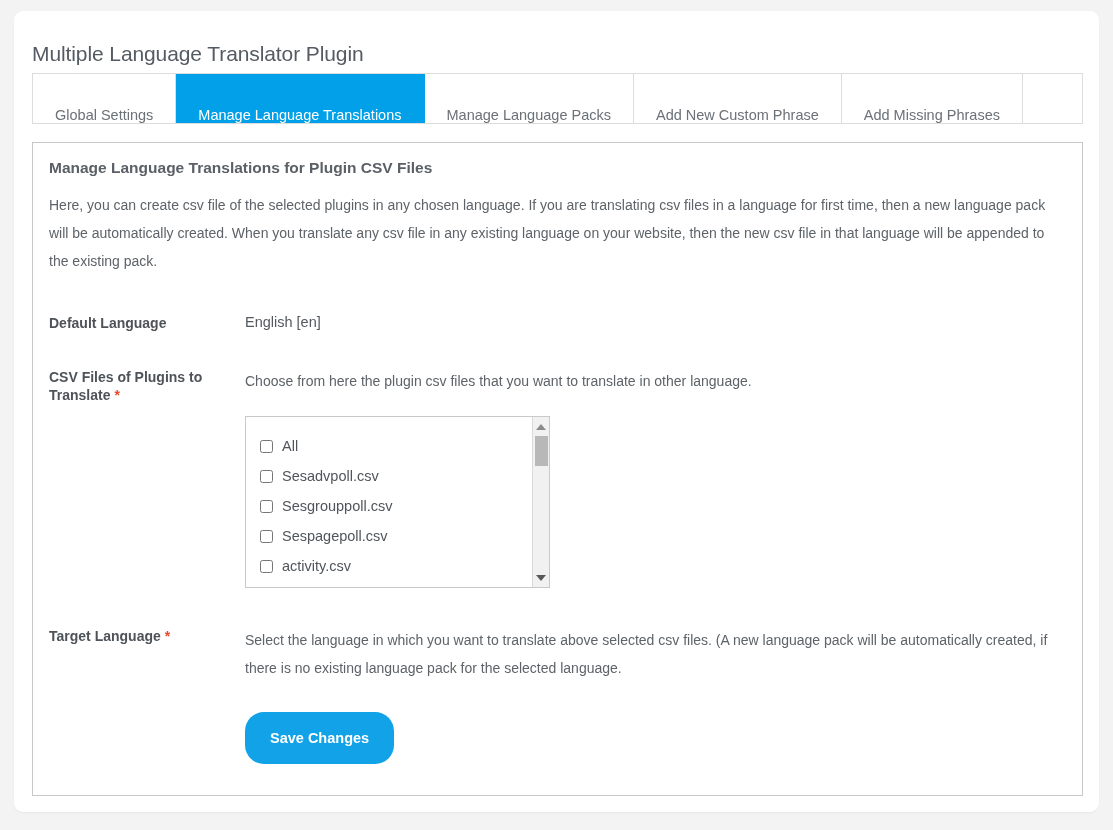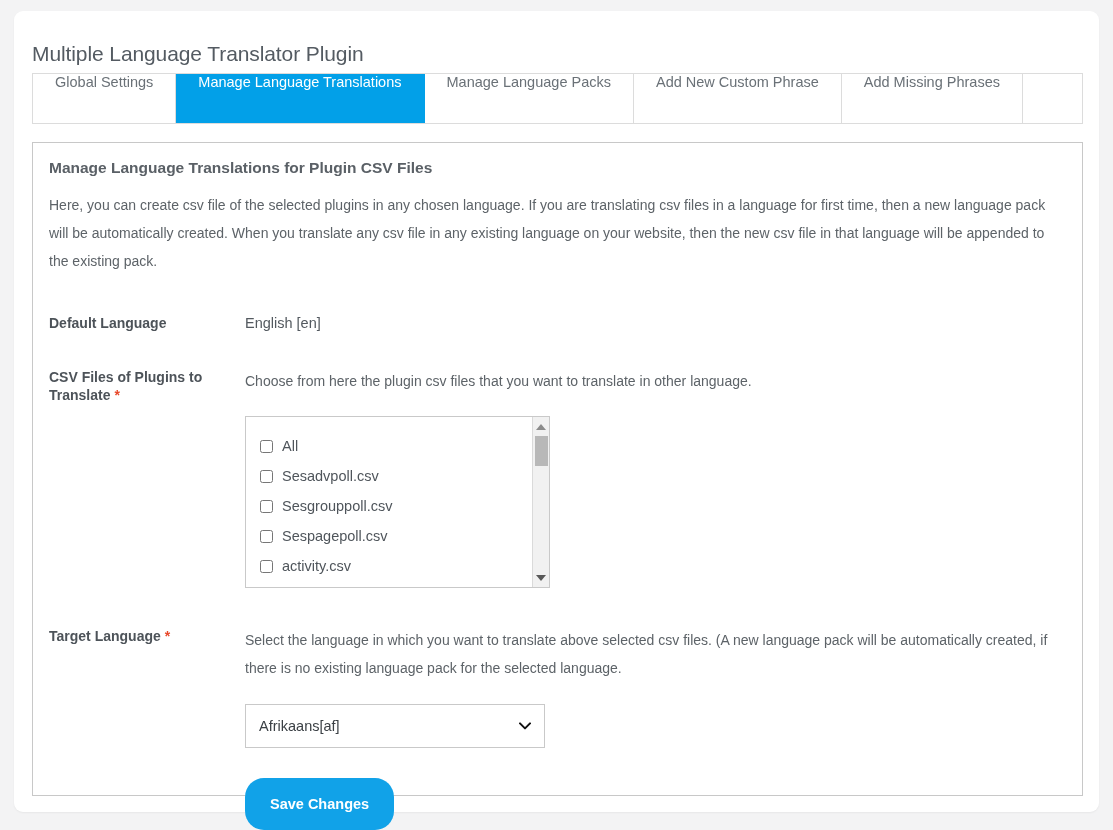--- a/index.html
+++ b/index.html
@@ -53,21 +53,21 @@
     top: 62px;
     width: 1051px;
     height: 51px;
     display: flex;
     align-items: stretch;
     border: 1px solid #dcdcdc;
     background: #ffffff;
   }
   .tab {
     display: flex;
-    align-items: flex-start;
+    align-items: flex-end;
     justify-content: center;
     padding: 0 22px;
     font-size: 14.5px;
     color: #6a7177;
     border-right: 1px solid #dcdcdc;
     background: #ffffff;
     cursor: pointer;
     white-space: nowrap;
     user-select: none;
   }
@@ -110,21 +110,21 @@
     line-height: 28px;
     margin: 0;
     max-width: 1013px;
   }
 
   
   .form-row {
     display: flex;
     align-items: flex-start;
   }
-  .row-default-lang { margin-top: 38px; align-items: center; }
+  .row-default-lang { margin-top: 38px; }
   .row-csv         { margin-top: 35px; }
   .row-target      { margin-top: 38px; }
 
   .field-label {
     width: 196px;
     flex: 0 0 196px;
     font-size: 14px;
     font-weight: bold;
     color: #4d5359;
     line-height: 18px;
@@ -363,30 +363,20 @@
         </div>
 
         <div class="form-row row-target">
           <div class="field-label">
             <span>Target Language</span>
             <span class="req">*</span>
           </div>
           <div class="field-body">
             <p class="field-help">Select the language in which you want to translate above selected csv files. (A new language pack will be automatically created, if there is no existing language pack for the selected language.</p>
 
-            <div class="select-wrap">
-              <select class="select-box">
-                <option>Afrikaans[af]</option>
-              </select>
-              <span class="select-chevron">
-                <svg width="12" height="8" viewBox="0 0 12 8">
-                  <path d="M1 1.4 L6 6.4 L11 1.4" fill="none" stroke="#111111" stroke-width="2" stroke-linecap="round" stroke-linejoin="round"></path>
-                </svg>
-              </span>
-            </div>
 
             <button class="save-btn">Save Changes</button>
           </div>
         </div>
 
       </div>
     </div>
   </div>
 </div>
 

